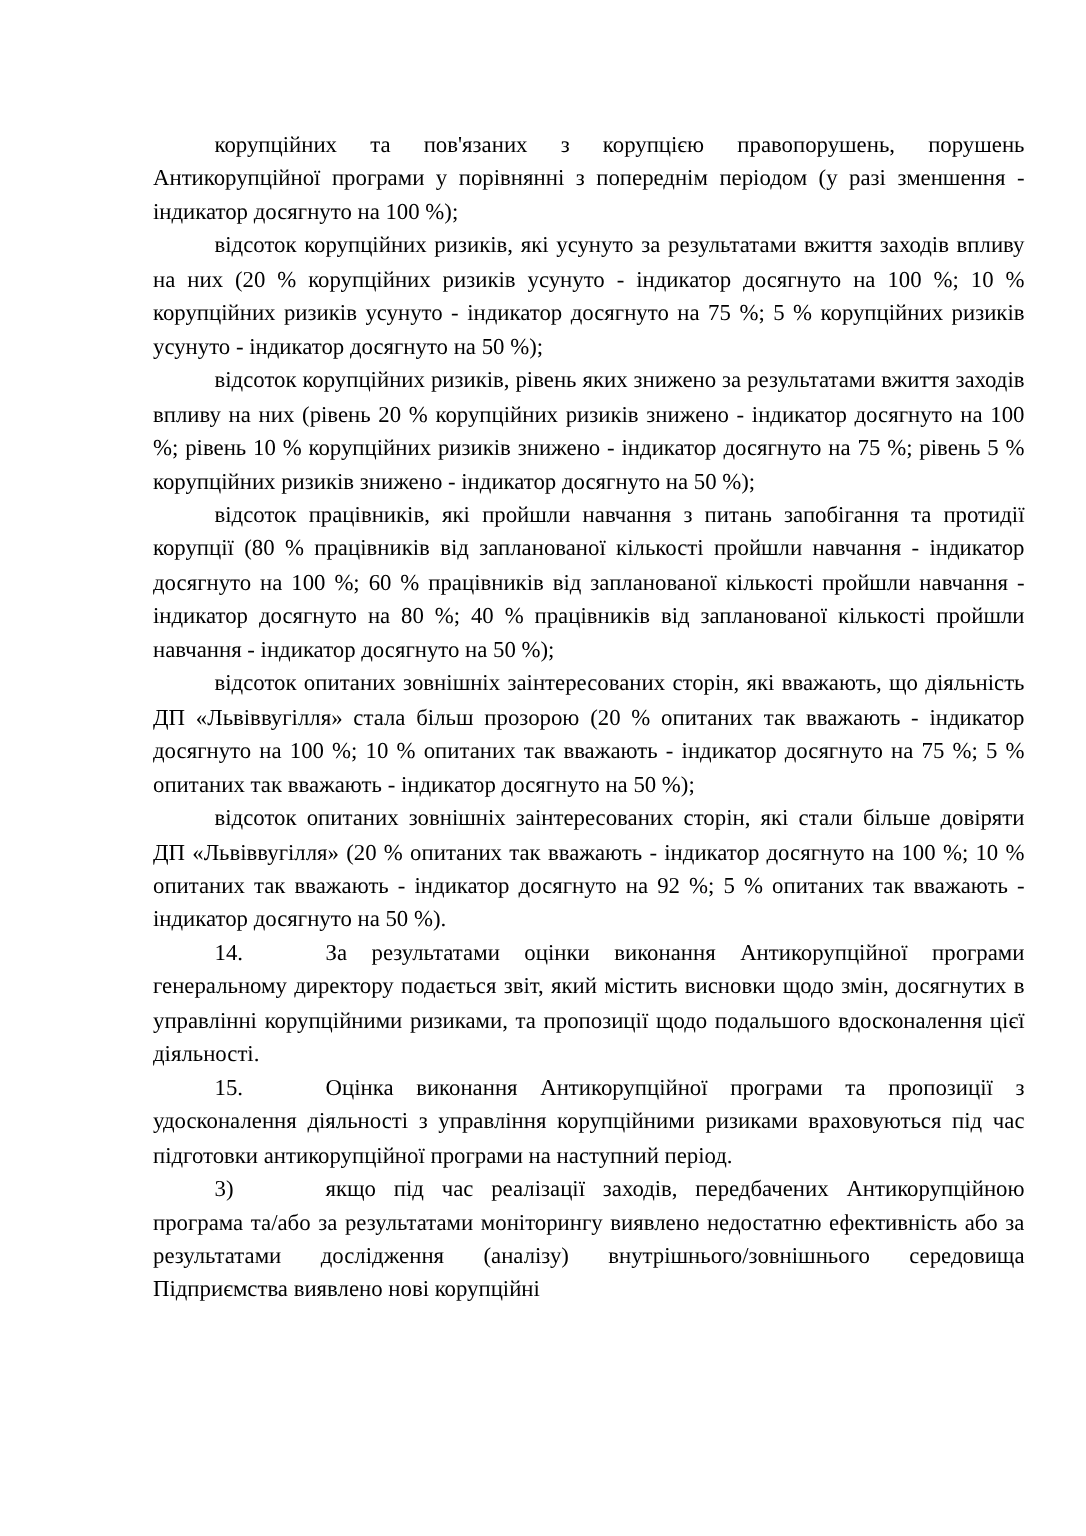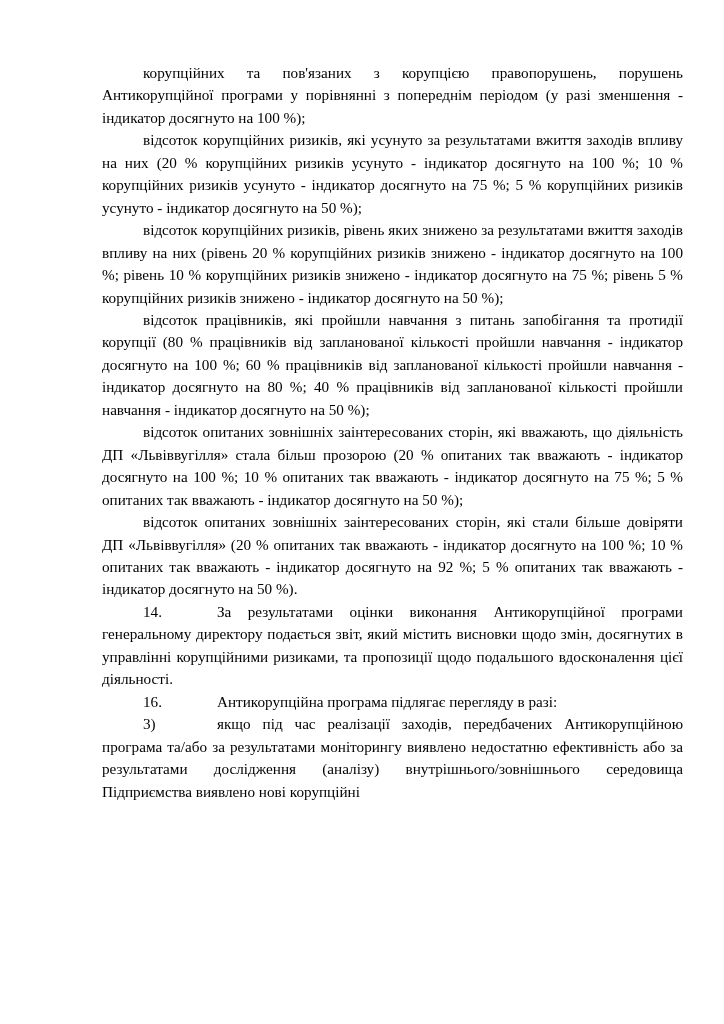--- a/index.html
+++ b/index.html
@@ -20,20 +20,21 @@
     position: relative;
     width: 724px;
     height: 1024px;
     background: #ffffff;
     box-sizing: border-box;
     padding: 62px 41px 0 102px;
   }
 
   .doc-body {
     width: 581px;
+    margin-top: 24px;
   }
 
   p.para {
     margin: 0;
     padding: 0;
     font-size: 15.2px;
     line-height: 22.45px;
     text-align: justify;
     text-justify: inter-word;
     text-indent: 41px;
@@ -71,21 +72,21 @@
 
     <p class="para">відсоток працівників, які пройшли навчання з питань запобігання та протидії корупції (80 % працівників від запланованої кількості пройшли навчання - індикатор досягнуто на 100 %; 60 % працівників від запланованої кількості пройшли навчання - індикатор досягнуто на 80 %; 40 % працівників від запланованої кількості пройшли навчання - індикатор досягнуто на 50 %);</p>
 
     <p class="para">відсоток опитаних зовнішніх заінтересованих сторін, які вважають, що діяльність ДП «Львіввугілля» стала більш прозорою (20 % опитаних так вважають - індикатор досягнуто на 100 %; 10 % опитаних так вважають - індикатор досягнуто на 75 %; 5 % опитаних так вважають - індикатор досягнуто на 50 %);</p>
 
     <p class="para">відсоток опитаних зовнішніх заінтересованих сторін, які стали більше довіряти ДП «Львіввугілля» (20 % опитаних так вважають - індикатор досягнуто на 100 %; 10 % опитаних так вважають - індикатор досягнуто на 92 %; 5 % опитаних так вважають - індикатор досягнуто на 50 %).</p>
 
     <p class="para numbered"><span class="num">14.</span><span>За результатами оцінки виконання Антикорупційної програми генеральному директору подається звіт, який містить висновки щодо змін, досягнутих в управлінні корупційними ризиками, та пропозиції щодо подальшого вдосконалення цієї діяльності.</span></p>
 
 
+    <p class="para numbered"><span class="num">15.</span><span>Оцінка виконання Антикорупційної програми та пропозиції з удосконалення діяльності з управління корупційними ризиками враховуються під час підготовки антикорупційної програми на наступний період.</span></p>
 
-    <p class="para numbered"><span class="num">16.</span><span>Антикорупційна програма підлягає перегляду в разі:</span></p>
 
 
 
     <p class="para numbered sub"><span class="num">3)</span><span>якщо під час реалізації заходів, передбачених Антикорупційною програма та/або за результатами моніторингу виявлено недостатню ефективність або за результатами дослідження (аналізу) внутрішнього/зовнішнього середовища Підприємства виявлено нові корупційні</span></p>
 
   </div>
 </div>
 
 </body></html>

